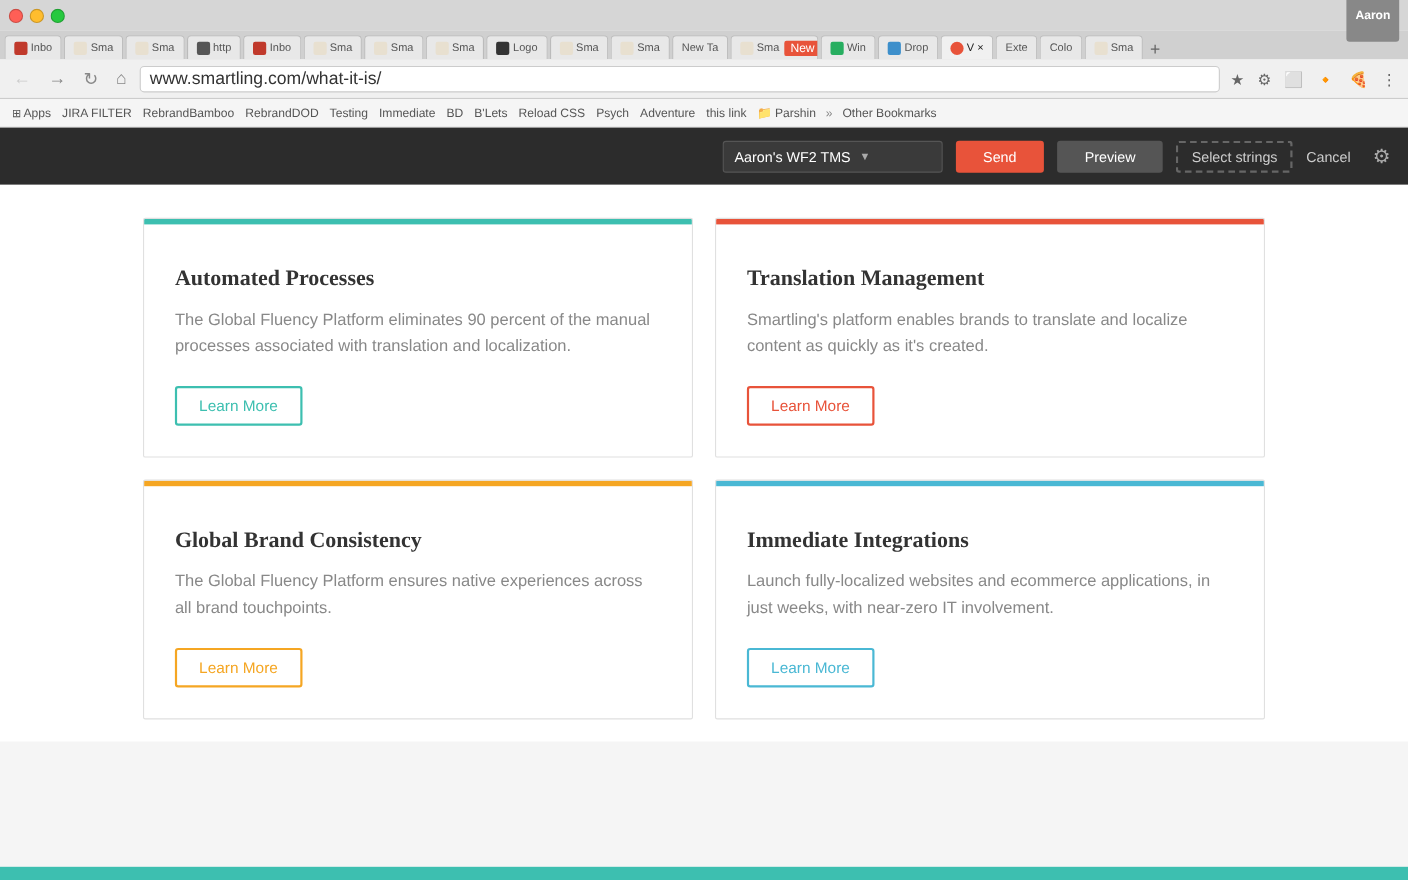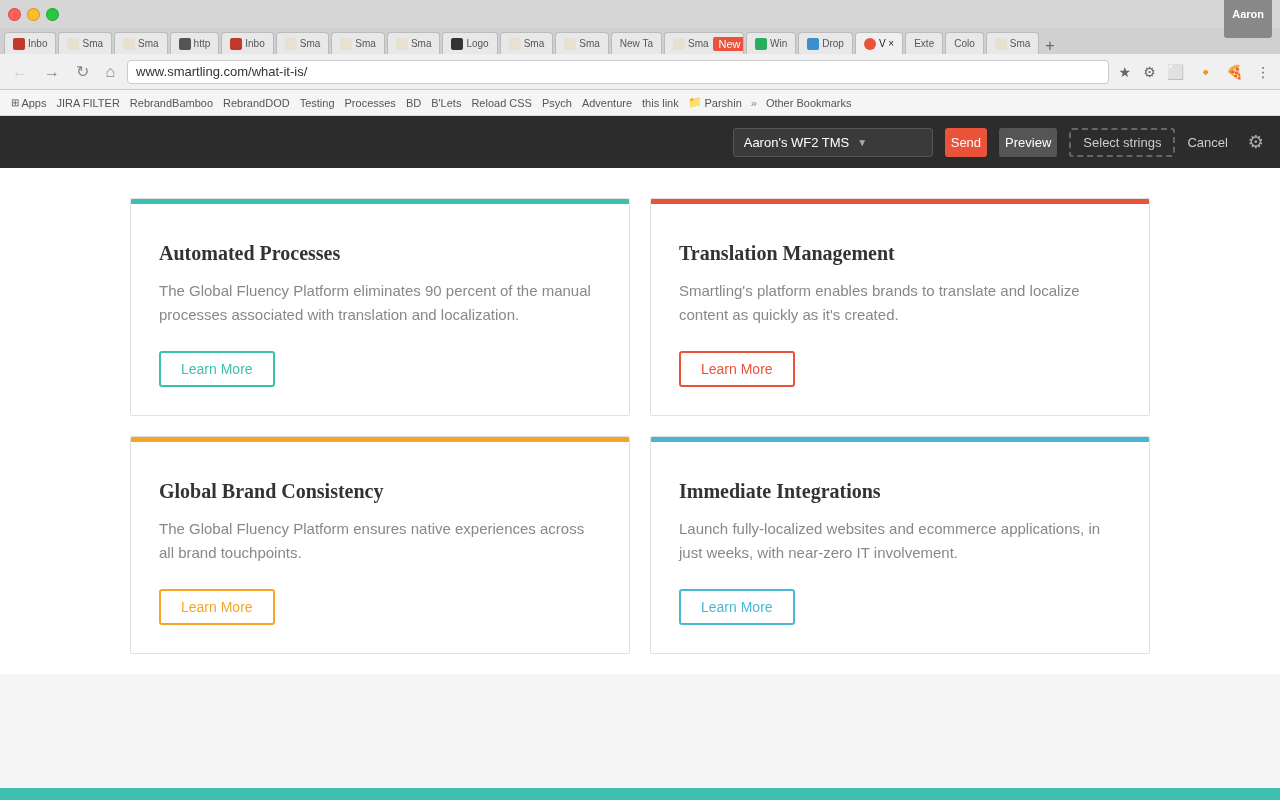--- a/index.html
+++ b/index.html
@@ -73,21 +73,21 @@
     }
     .nav-btn {
       background: none; border: none; cursor: pointer; color: #888; font-size: 16px; padding: 2px 4px;
     }
     .nav-btn.disabled { color: #ccc; cursor: default; }
     .address-bar {
       flex: 1; background: white; border: 1px solid #ccc; border-radius: 4px;
       height: 24px; padding: 0 8px; font-size: 12px; color: #333;
       display: flex; align-items: center;
     }
-    .address-text { font-size: 13px; color: #333; }
+    .address-text { font-size: 16px; color: #333; }
     .nav-icon-btn { background: none; border: none; cursor: pointer; color: #666; font-size: 14px; padding: 2px; }
 
     
     .bookmarks-bar {
       background: #f5f5f5;
       height: 26px;
       display: flex;
       align-items: center;
       padding: 0 8px;
       gap: 4px;
@@ -122,21 +122,21 @@
     .toolbar-spacer { flex: 1; }
     .tms-dropdown {
       background: #3a3a3a; border: 1px solid #555; border-radius: 3px;
       color: white; font-size: 13px; padding: 6px 10px;
       display: flex; align-items: center; gap: 8px; cursor: pointer;
       min-width: 200px;
     }
     .tms-dropdown-arrow { color: #aaa; font-size: 10px; }
     .toolbar-btn {
       border: none; border-radius: 3px; font-size: 13px; font-weight: 500;
-      padding: 7px 6px; cursor: pointer;
+      padding: 7px 25px; cursor: pointer;
     }
     .btn-send { background: #e8533a; color: white; }
     .btn-preview { background: #555; color: white; }
     .btn-select-strings {
       background: transparent; color: #ccc; border: 2px dashed #666;
       border-radius: 3px; font-size: 13px; padding: 5px 12px; cursor: pointer;
     }
     .btn-cancel { background: transparent; color: #ccc; border: none; font-size: 13px; cursor: pointer; }
     .settings-icon { color: #aaa; font-size: 18px; cursor: pointer; margin-left: 8px; }
 
@@ -342,21 +342,21 @@
   <div class="bookmark-item">
     <span>RebrandBamboo</span>
   </div>
   <div class="bookmark-item">
     <span>RebrandDOD</span>
   </div>
   <div class="bookmark-item">
     <span>Testing</span>
   </div>
   <div class="bookmark-item">
-    <span>Processes</span>
+    <span>Immediate</span>
   </div>
   <div class="bookmark-item">
     <span>BD</span>
   </div>
   <div class="bookmark-item">
     <span>B'Lets</span>
   </div>
   <div class="bookmark-item">
     <span>Reload CSS</span>
   </div>

